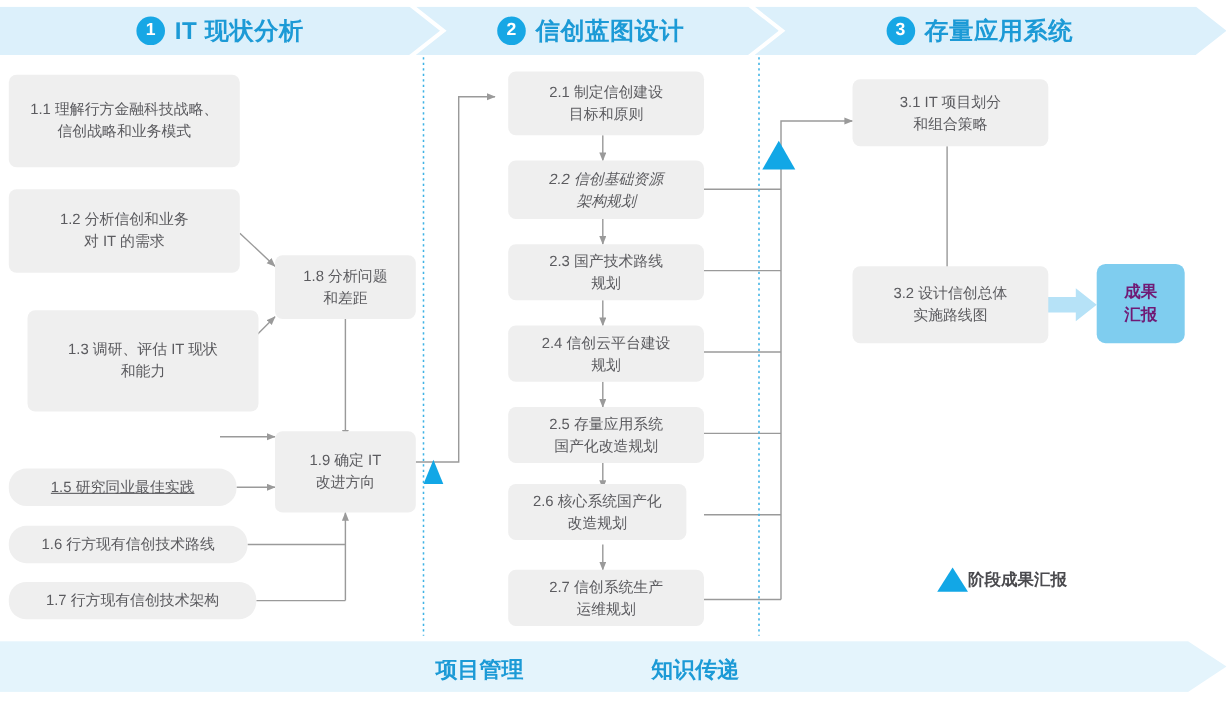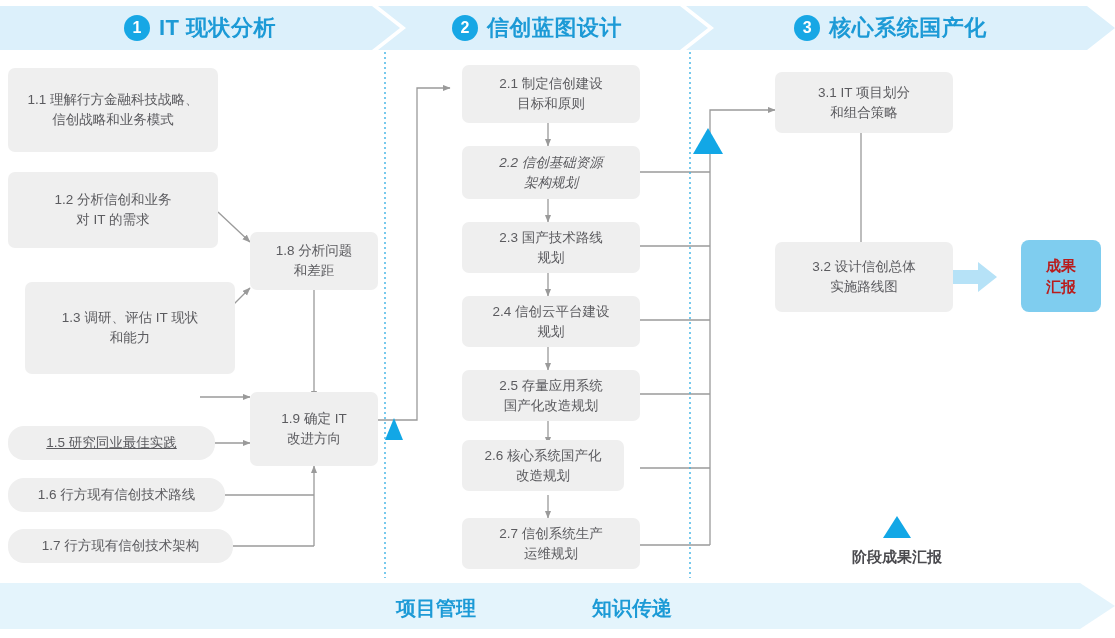--- a/index.html
+++ b/index.html
@@ -17,26 +17,26 @@
   .phase-title{color:#1C9AD6;font-size:22px;font-weight:bold;letter-spacing:.5px;white-space:nowrap;}
 
   
   .box{position:absolute;background:#EFEFEF;border-radius:7px;color:#5B5B5F;
        font-size:13.5px;line-height:20px;display:flex;align-items:center;
        justify-content:center;text-align:center;padding:2px 8px;box-sizing:border-box;
        white-space:pre-line;}
   .pill{border-radius:16px;}
 
   
-  .result-badge{position:absolute;background:#7FCDEF;border-radius:8px;color:#b91c1c;
+  .result-badge{position:absolute;background:#7FCDEF;border-radius:8px;color:#701a75;
       font-size:15px;font-weight:bold;line-height:21px;display:flex;align-items:center;
-      justify-content:center;text-align:center;white-space:pre-line;margin-left:24px;}
+      justify-content:center;text-align:center;white-space:pre-line;}
 
   
-  .legend{position:absolute;display:flex;align-items:center;gap:10px;flex-direction:column;}
+  .legend{position:absolute;display:flex;align-items:center;gap:0;}
   .legend-tri{width:0;height:0;border-left:14px solid transparent;
       border-right:14px solid transparent;border-bottom:22px solid #12A7E6;}
   .legend-label{color:#4A4A4E;font-size:15px;font-weight:bold;white-space:nowrap;}
 
   
   .bottom-band{position:absolute;left:0;top:583px;width:1080px;height:46px;background:#E4F4FC;}
   .bottom-arrow{position:absolute;left:1080px;top:583px;width:0;height:0;
       border-top:23px solid transparent;border-bottom:23px solid transparent;
       border-left:35px solid #E4F4FC;}
   .bottom-label{position:absolute;color:#1C9AD6;font-size:20px;font-weight:bold;
@@ -116,21 +116,21 @@
   </div>
   <div class="phase-band" style="left:378px;width:330px;clip-path:polygon(0 0,302px 0,330px 50%,302px 100%,0 100%,28px 50%);">
     <div class="inner" style="margin-left:-12px">
       <span class="phase-num">2</span>
       <span class="phase-title">信创蓝图设计</span>
     </div>
   </div>
   <div class="phase-band" style="left:686px;width:429px;clip-path:polygon(0 0,401px 0,429px 50%,401px 100%,0 100%,28px 50%);">
     <div class="inner" style="margin-left:-20px">
       <span class="phase-num">3</span>
-      <span class="phase-title">核心系统国产化</span>
+      <span class="phase-title">存量应用系统</span>
     </div>
   </div>
 
   <div class="box" style="left:8px;top:68px;width:210px;height:84px;">1.1 理解行方金融科技战略、
 信创战略和业务模式</div>
   <div class="box" style="left:8px;top:172px;width:210px;height:76px;">1.2 分析信创和业务
 对 IT 的需求</div>
   <div class="box" style="left:8px;top:282px;width:210px;height:92px;margin-left:17px;">1.3 调研、评估 IT 现状
 和能力</div>
   <div class="box pill" style="left:8px;top:426px;width:207px;height:34px;text-decoration:underline;">1.5 研究同业最佳实践</div>

